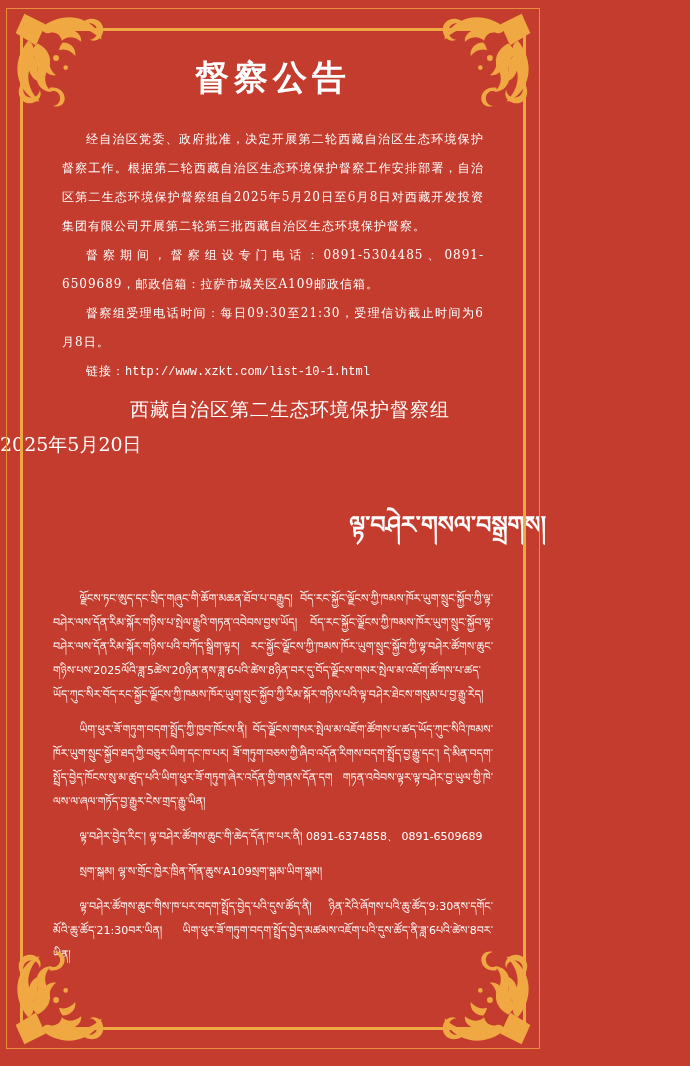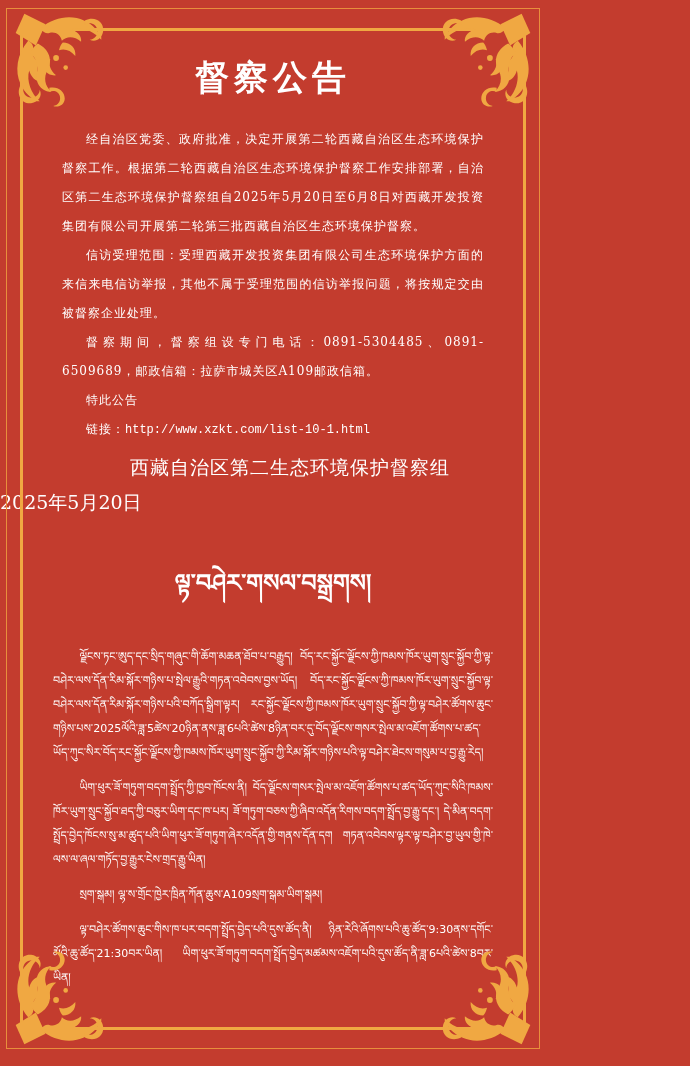--- a/index.html
+++ b/index.html
@@ -64,21 +64,21 @@
   .cn-date {
     margin-top:9px;
     text-align:left; padding-right:160px;
     font-size:19px;
   }
 
   
   .bo { font-family:"DejaVu Sans", sans-serif; }
   .bo-title {
     margin-top:40px;
-    text-align:center;
+    text-align:right;
     font-size:24px; font-weight:bold;
   }
   .bo-body { margin:22px 42px 0 42px; }
   .bo-body p {
     margin:11px;
     font-size:11px; line-height:24px;
     text-align:justify;
     text-indent:2.4em;
   }
 </style>
@@ -125,35 +125,35 @@
   <div class="corner br">
       <svg>
         <use href="#flourish"></use>
       </svg>
     </div>
 
   <h1 class="cn-title">督察公告</h1>
 
   <div class="cn-body">
     <p>经自治区党委、政府批准，决定开展第二轮西藏自治区生态环境保护督察工作。根据第二轮西藏自治区生态环境保护督察工作安排部署，自治区第二生态环境保护督察组自2025年5月20日至6月8日对西藏开发投资集团有限公司开展第二轮第三批西藏自治区生态环境保护督察。</p>
-    <p>信访受理范围：受理西藏开发投资集团有限公司生态环境保护方面的来信来电信访举报，其他不属于受理范围的信访举报问题，将按规定交由被督察企业处理。</p>
     <p>督察期间，督察组设专门电话：0891-5304485、0891-6509689，邮政信箱：拉萨市城关区A109邮政信箱。</p>
-    <p>特此公告</p>
+    <p>督察组受理电话时间：每日09:30至21:30，受理信访截止时间为6月8日。</p>
     <p><span>链接：</span><span class="url">http://www.xzkt.com/list-10-1.html</span></p>
   </div>
 
   <div class="cn-signature">西藏自治区第二生态环境保护督察组</div>
   <div class="cn-date">2025年5月20日</div>
 
   <div class="bo">
     <div class="bo-title">ལྟ་བཤེར་གསལ་བསྒྲགས།</div>
 
     <div class="bo-body">
       <p>ལྗོངས་ཏང་ཨུད་དང་སྲིད་གཞུང་གི་ཆོག་མཆན་ཐོབ་པ་བརྒྱུད། བོད་རང་སྐྱོང་ལྗོངས་ཀྱི་ཁམས་ཁོར་ཡུག་སྲུང་སྐྱོབ་ཀྱི་ལྟ་བཤེར་ལས་དོན་རིམ་སྐོར་གཉིས་པ་སྤེལ་རྒྱུའི་གཏན་འབེབས་བྱས་ཡོད། བོད་རང་སྐྱོང་ལྗོངས་ཀྱི་ཁམས་ཁོར་ཡུག་སྲུང་སྐྱོབ་ལྟ་བཤེར་ལས་དོན་རིམ་སྐོར་གཉིས་པའི་བཀོད་སྒྲིག་ལྟར། རང་སྐྱོང་ལྗོངས་ཀྱི་ཁམས་ཁོར་ཡུག་སྲུང་སྐྱོབ་ཀྱི་ལྟ་བཤེར་ཚོགས་ཆུང་གཉིས་པས་2025ལོའི་ཟླ་5ཚེས་20ཉིན་ནས་ཟླ་6པའི་ཚེས་8ཉིན་བར་དུ་བོད་ལྗོངས་གསར་སྤེལ་མ་འཇོག་ཚོགས་པ་ཚད་ཡོད་ཀུང་སིར་བོད་རང་སྐྱོང་ལྗོངས་ཀྱི་ཁམས་ཁོར་ཡུག་སྲུང་སྐྱོབ་ཀྱི་རིམ་སྐོར་གཉིས་པའི་ལྟ་བཤེར་ཐེངས་གསུམ་པ་བྱ་རྒྱུ་རེད།</p>
       <p>ཡིག་ཕུར་ཟོ་གཏུག་བདག་སྤྲོད་ཀྱི་ཁྱབ་ཁོངས་ནི། བོད་ལྗོངས་གསར་སྤེལ་མ་འཇོག་ཚོགས་པ་ཚད་ཡོད་ཀུང་སིའི་ཁམས་ཁོར་ཡུག་སྲུང་སྐྱོབ་ཐད་ཀྱི་བཅུར་ཡིག་དང་ཁ་པར། ཟོ་གཏུག་བཅས་ཀྱི་ཞིབ་འདོན་རིགས་བདག་སྤྲོད་བྱ་རྒྱུ་དང་། དེ་མིན་བདག་སྤྲོད་བྱེད་ཁོངས་སུ་མ་ཚུད་པའི་ཡིག་ཕུར་ཟོ་གཏུག་ཞེར་འདོན་གྱི་གནས་དོན་དག གཏན་འབེབས་ལྟར་ལྟ་བཤེར་བྱ་ཡུལ་གྱི་ཁེ་ལས་ལ་ཞལ་གཏོད་བྱ་རྒྱུར་ངེས་གྲད་རྒྱུ་ཡིན།</p>
+      <p>ལྟ་བཤེར་བྱེད་རིང་། ལྟ་བཤེར་ཚོགས་ཆུང་གི་ཆེད་དོན་ཁ་པར་ནི། 0891-6374858、 0891-6509689</p>
       <p>སྲག་སྒམ། ལྷ་ས་གྲོང་ཁྱེར་ཁྲིན་ཀོན་ཆུས་A109སྲག་སྒམ་ཡིག་སྒམ།</p>
       <p>ལྟ་བཤེར་ཚོགས་ཆུང་གིས་ཁ་པར་བདག་སྤྲོད་བྱེད་པའི་དུས་ཚོད་ནི། ཉིན་རེའི་ཞོགས་པའི་ཆུ་ཚོད་9:30ནས་དགོང་མོའི་ཆུ་ཚོད་21:30བར་ཡིན། ཡིག་ཕུར་ཟོ་གཏུག་བདག་སྤྲོད་བྱེད་མཚམས་འཇོག་པའི་དུས་ཚོད་ནི་ཟླ་6པའི་ཚེས་8བར་ཡིན།</p>
 
     </div>
 
   </div>
 
 </div>
 
 </body></html>

